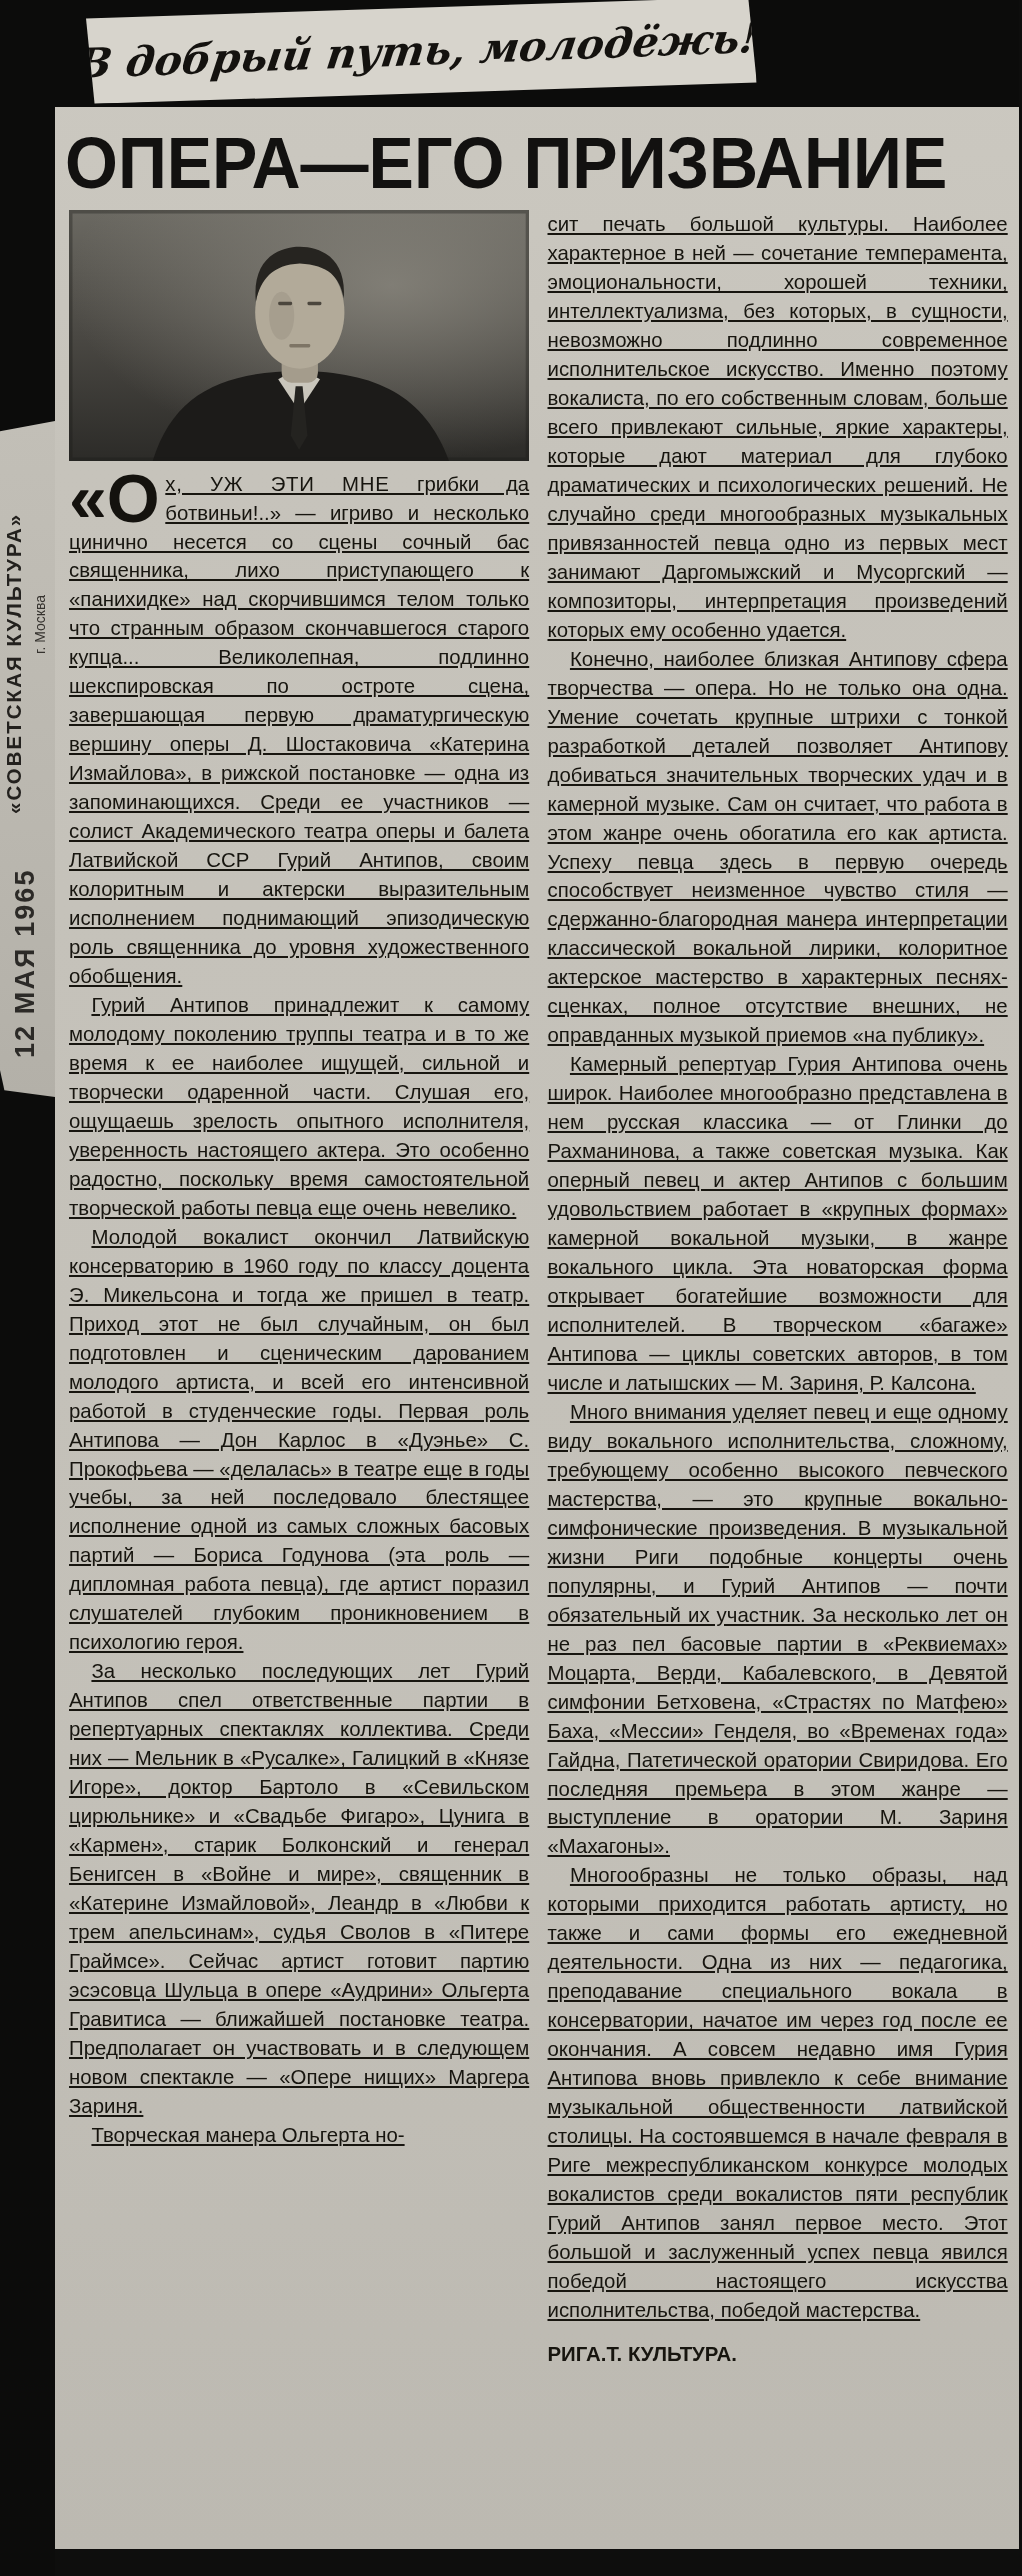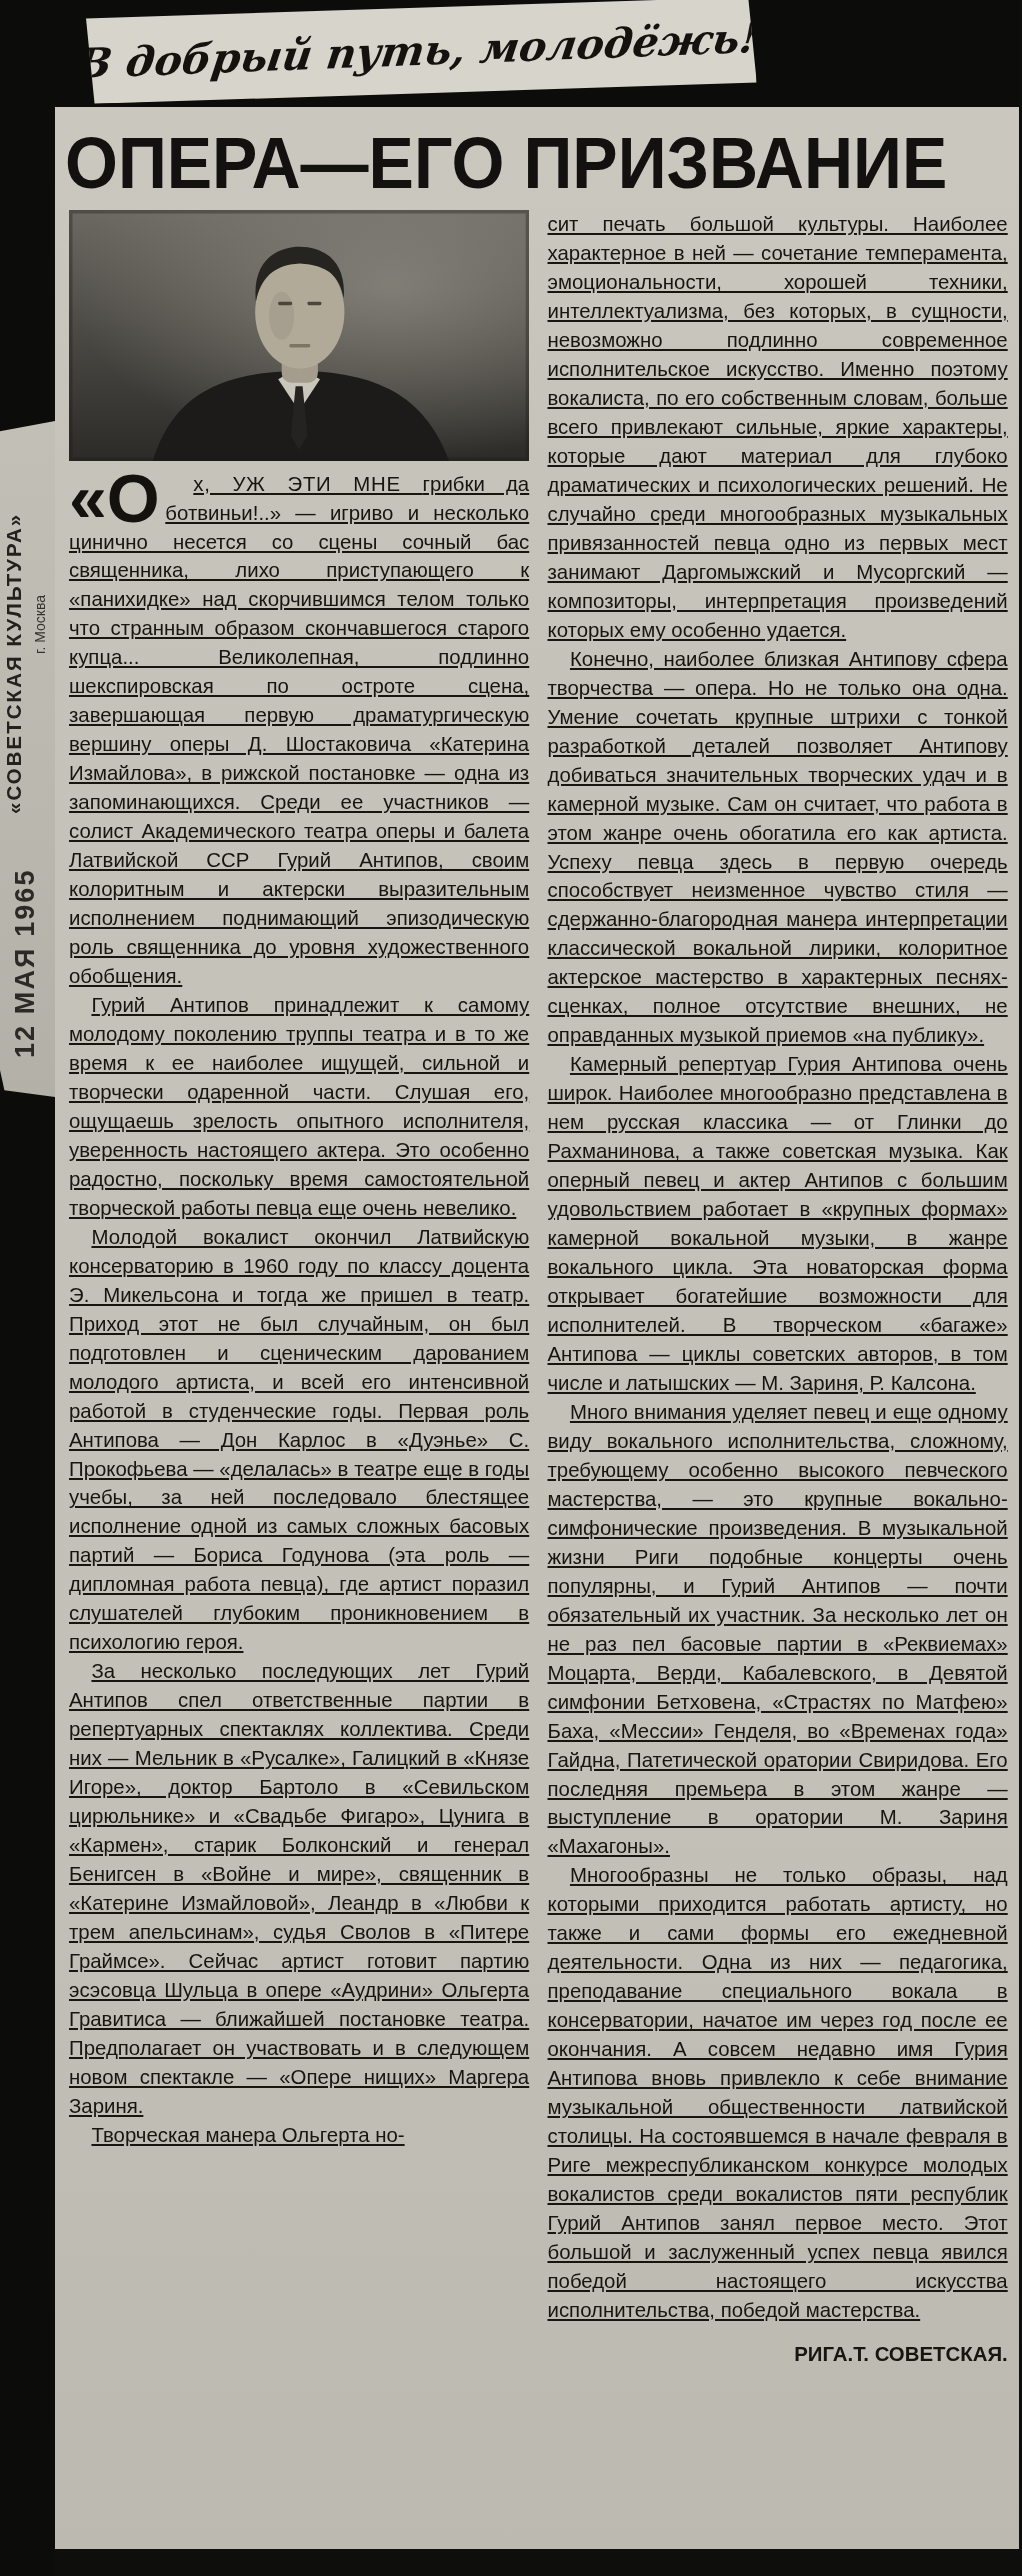--- a/index.html
+++ b/index.html
@@ -147,24 +147,24 @@
   }
   .para.lead { text-indent: 0; }
   .dropcap {
     float: left;
     font-size: 68px;
     line-height: 0.78;
     font-weight: bold;
     padding: 2.8px 5.6px 0 0;
     color: #14120e;
   }
-  .lead-caps { letter-spacing: 0.7px; margin-left: 28px; }
+  .lead-caps { letter-spacing: 0.7px; }
   .signature {
     display: flex;
-    justify-content: flex-end;
+    justify-content: flex-start;
     margin-top: 18.3px;
     font-weight: bold;
     font-size: 20.4px;
     color: #17150f;
   }
 </style>
 </head>
 <body>
 
 <div class="page">
@@ -237,20 +237,20 @@
       </div>
 
       <div class="col">
         <p class="para" style="text-indent:0;">сит печать большой культуры. Наиболее характерное в ней — сочетание темперамента, эмоциональности, хорошей техники, интеллектуализма, без которых, в сущности, невозможно подлинно современное исполнительское искусство. Именно поэтому вокалиста, по его собственным словам, больше всего привлекают сильные, яркие характеры, которые дают материал для глубоко драматических и психологических решений. Не случайно среди многообразных музыкальных привязанностей певца одно из первых мест занимают Даргомыжский и Мусоргский — композиторы, интерпретация произведений которых ему особенно удается.</p>
         <p class="para">Конечно, наиболее близкая Антипову сфера творчества — опера. Но не только она одна. Умение сочетать крупные штрихи с тонкой разработкой деталей позволяет Антипову добиваться значительных творческих удач и в камерной музыке. Сам он считает, что работа в этом жанре очень обогатила его как артиста. Успеху певца здесь в первую очередь способствует неизменное чувство стиля — сдержанно-благородная манера интерпретации классической вокальной лирики, колоритное актерское мастерство в характерных песнях-сценках, полное отсутствие внешних, не оправданных музыкой приемов «на публику».</p>
         <p class="para">Камерный репертуар Гурия Антипова очень широк. Наиболее многообразно представлена в нем русская классика — от Глинки до Рахманинова, а также советская музыка. Как оперный певец и актер Антипов с большим удовольствием работает в «крупных формах» камерной вокальной музыки, в жанре вокального цикла. Эта новаторская форма открывает богатейшие возможности для исполнителей. В творческом «багаже» Антипова — циклы советских авторов, в том числе и латышских — М. Зариня, Р. Калсона.</p>
         <p class="para">Много внимания уделяет певец и еще одному виду вокального исполнительства, сложному, требующему особенно высокого певческого мастерства, — это крупные вокально-симфонические произведения. В музыкальной жизни Риги подобные концерты очень популярны, и Гурий Антипов — почти обязательный их участник. За несколько лет он не раз пел басовые партии в «Реквиемах» Моцарта, Верди, Кабалевского, в Девятой симфонии Бетховена, «Страстях по Матфею» Баха, «Мессии» Генделя, во «Временах года» Гайдна, Патетической оратории Свиридова. Его последняя премьера в этом жанре — выступление в оратории М. Зариня «Махагоны».</p>
         <p class="para">Многообразны не только образы, над которыми приходится работать артисту, но также и сами формы его ежедневной деятельности. Одна из них — педагогика, преподавание специального вокала в консерватории, начатое им через год после ее окончания. А совсем недавно имя Гурия Антипова вновь привлекло к себе внимание музыкальной общественности латвийской столицы. На состоявшемся в начале февраля в Риге межреспубликанском конкурсе молодых вокалистов среди вокалистов пяти республик Гурий Антипов занял первое место. Этот большой и заслуженный успех певца явился победой настоящего искусства исполнительства, победой мастерства.</p>
         <div class="signature">
           <span>РИГА.</span>
-          <span>Т. СОВЕТСКАЯ.</span>
+          <span>Т. КУЛЬТУРА.</span>
         </div>
       </div>
 
     </div>
   </div>
 </div>
 
 
 </body></html>

